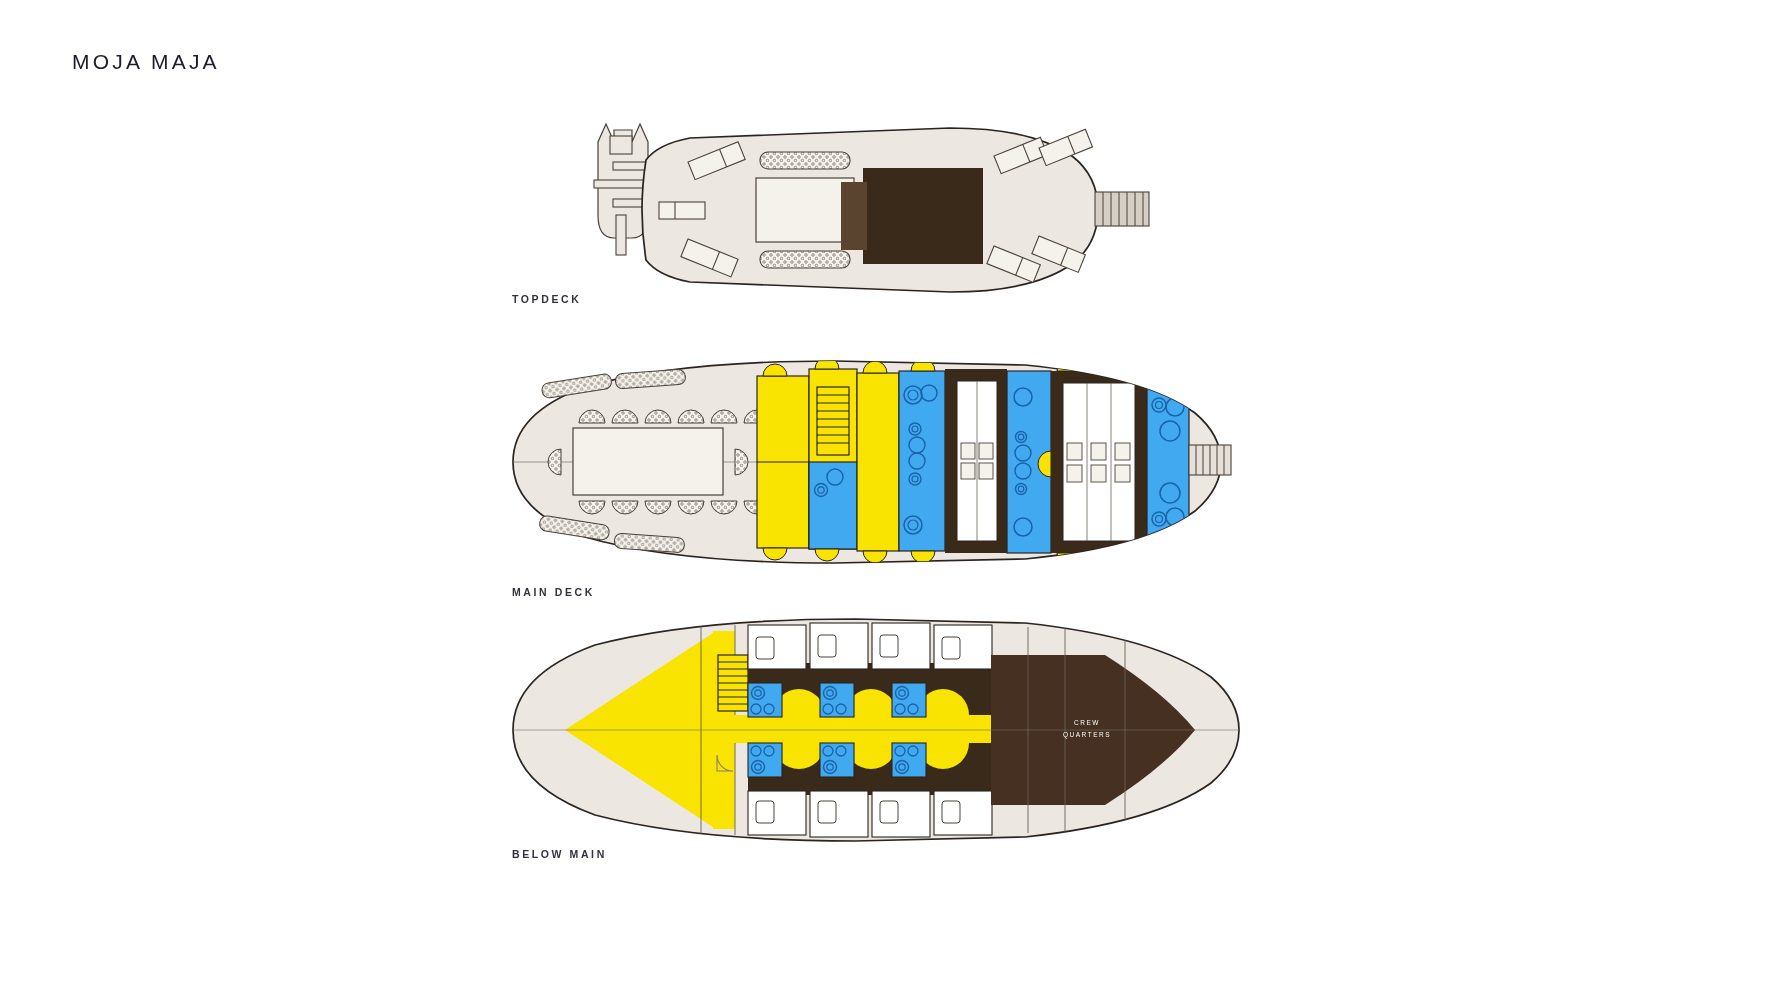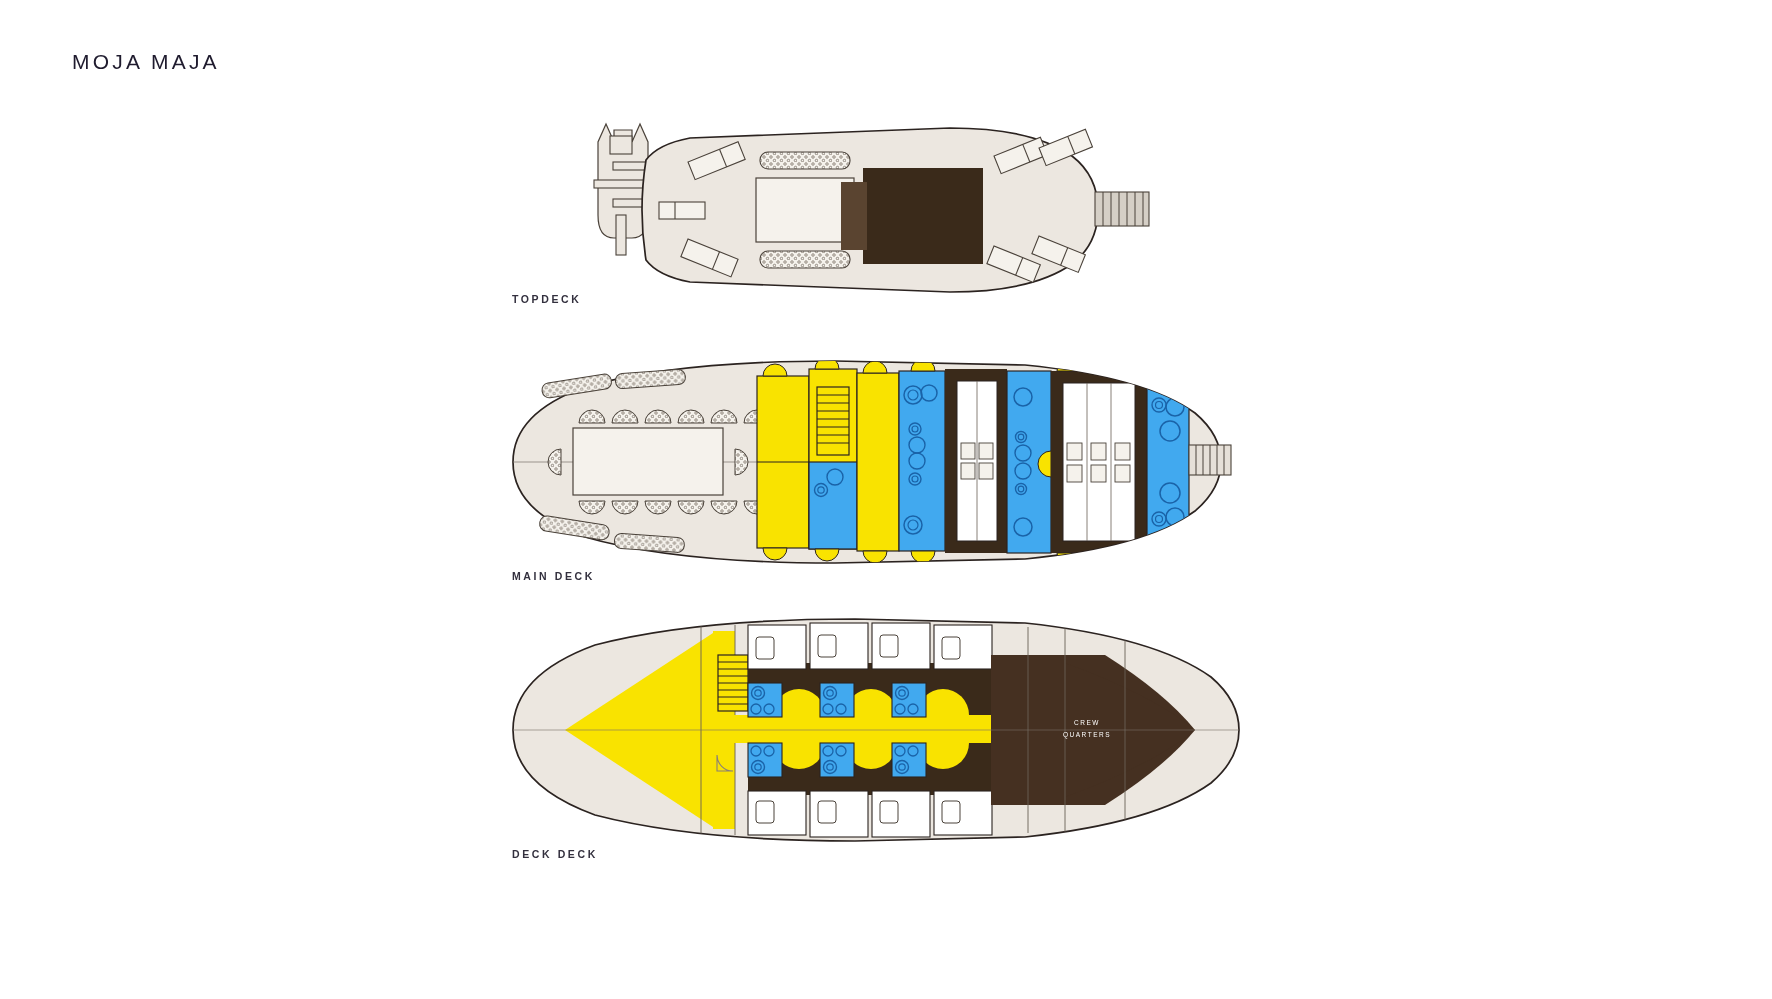--- a/index.html
+++ b/index.html
@@ -26,21 +26,21 @@
   }
   .deck-label {
     position: absolute;
     font-size: 10.5px;
     letter-spacing: 2.6px;
     color: #33303e;
     font-weight: 600;
     white-space: nowrap;
   }
   #lbl-top   { left: 512px; top: 293px; text-align: center; }
-  #lbl-main  { left: 512px; top: 570px; }
+  #lbl-main  { left: 512px; top: 586px; }
   #lbl-below { left: 512px; top: 848px; }
   svg { position: absolute; left: 0; top: 0; overflow: visible; }
   .deck-svg { position: absolute; }
 </style>
 </head>
 <body>
 
 <div id="page">
 
   <div id="title">MOJA MAJA</div>
@@ -399,15 +399,15 @@
       <line x1="560" y1="12" x2="560" y2="218" stroke="#6a6055" stroke-width="0.9"></line>
       <line x1="620" y1="20" x2="620" y2="212" stroke="#6a6055" stroke-width="0.9"></line>
 
       <line x1="8" y1="115" x2="734" y2="115" stroke="#7a7167" stroke-width="0.6"></line>
     </g>
 
     <text x="582" y="110" fill="#ffffff" font-size="6.5" font-family="Liberation Sans, sans-serif" letter-spacing="1.5" text-anchor="middle">CREW</text>
     <text x="582" y="122" fill="#ffffff" font-size="6.5" font-family="Liberation Sans, sans-serif" letter-spacing="1.5" text-anchor="middle">QUARTERS</text>
   </svg>
 
-  <div class="deck-label" id="lbl-below">DECK DECK</div>
+  <div class="deck-label" id="lbl-below">BELOW MAIN</div>
 
 </div>
 
 </body></html>

